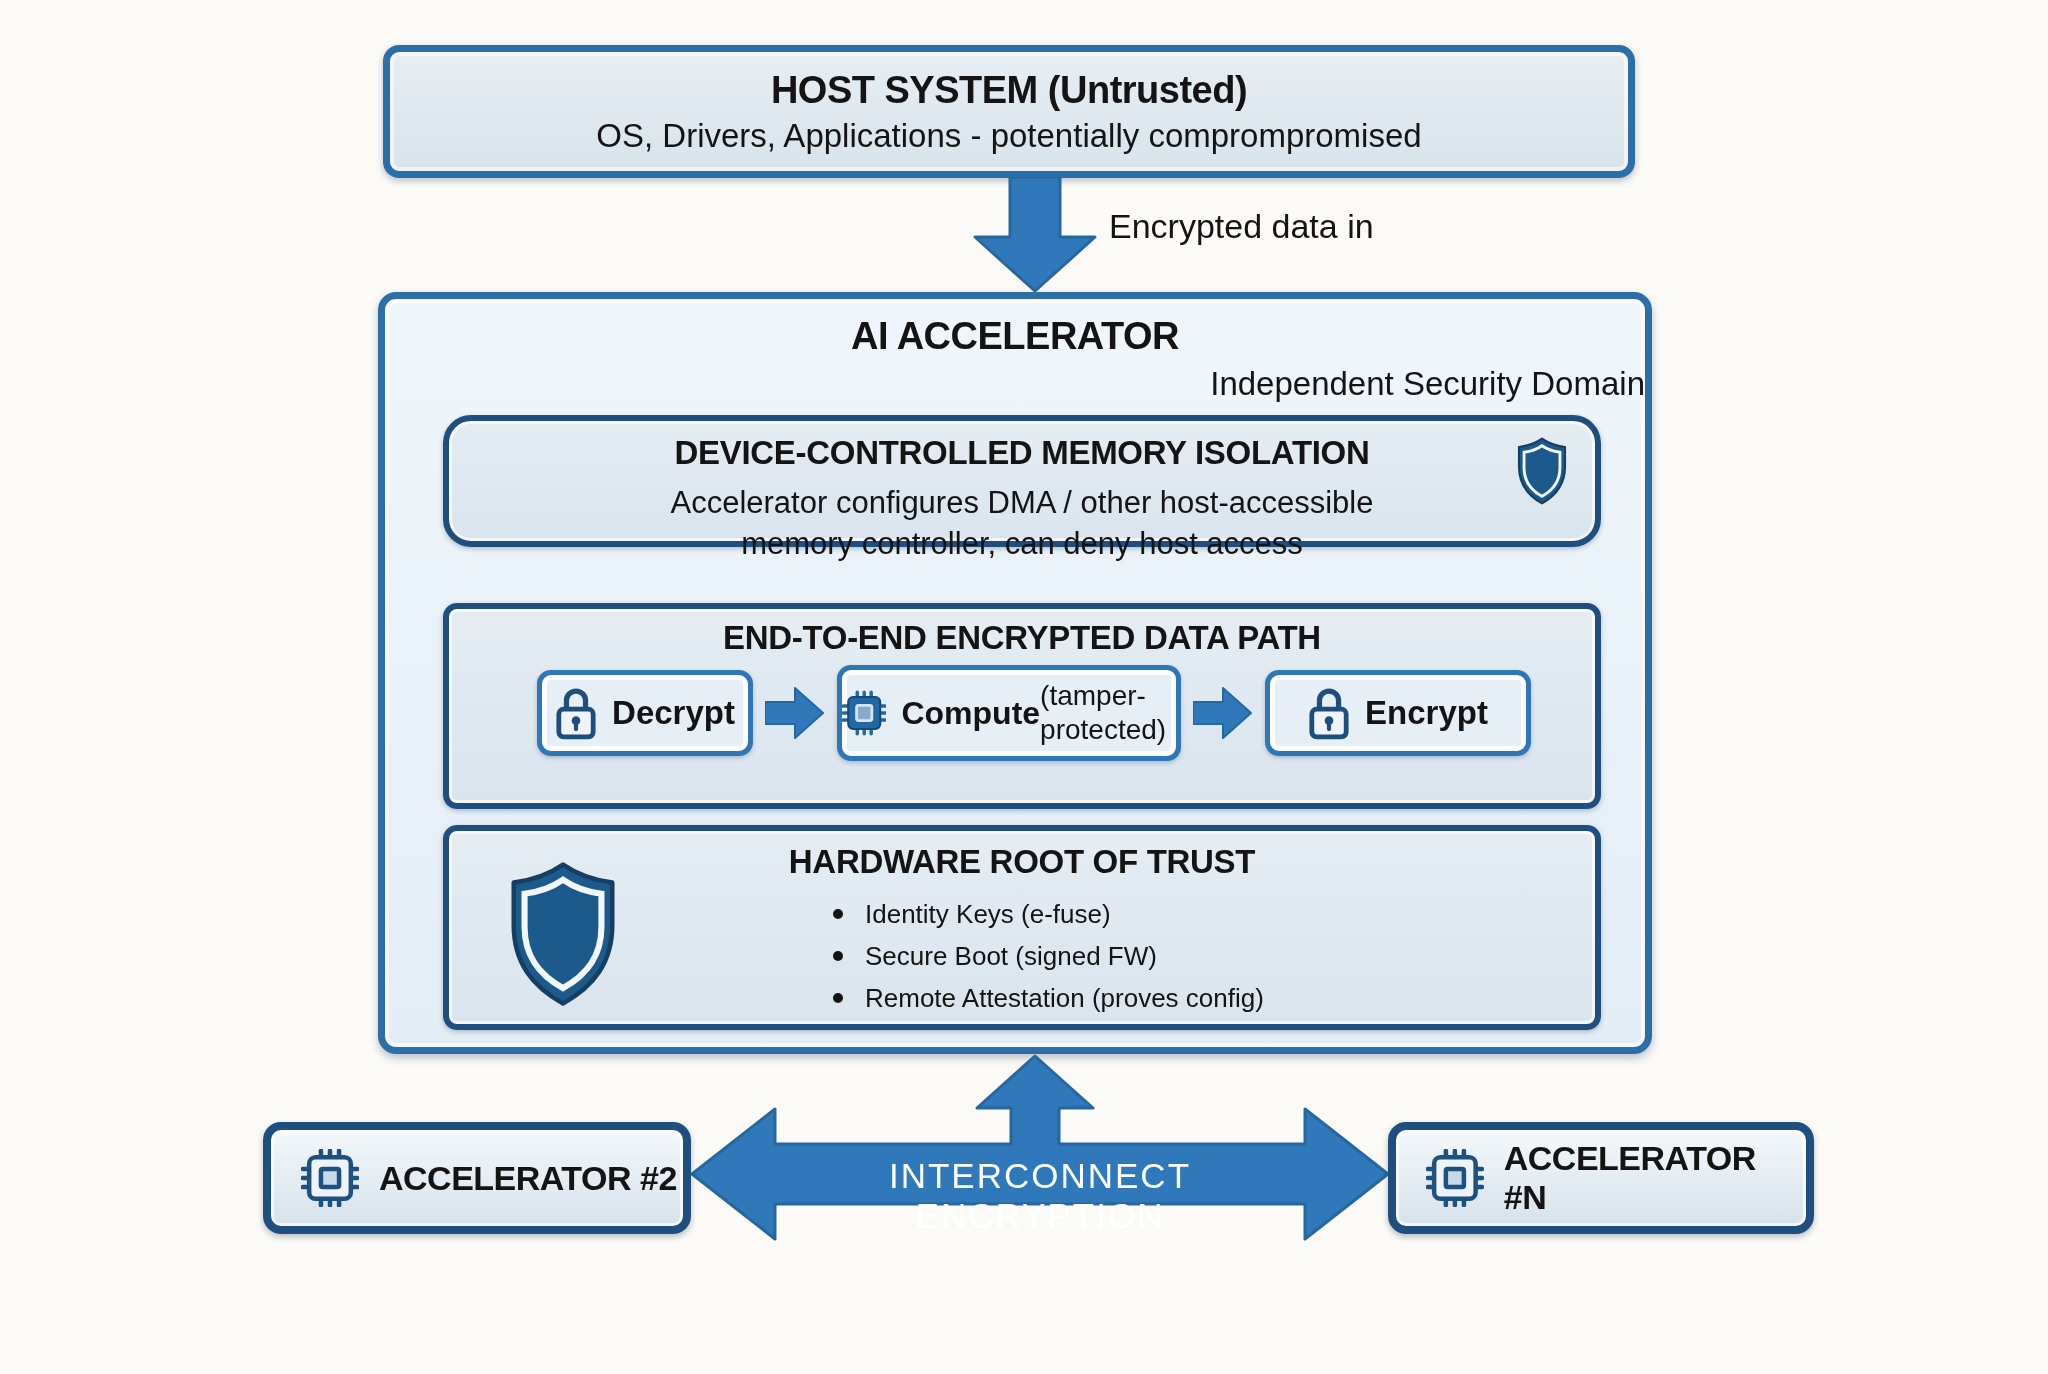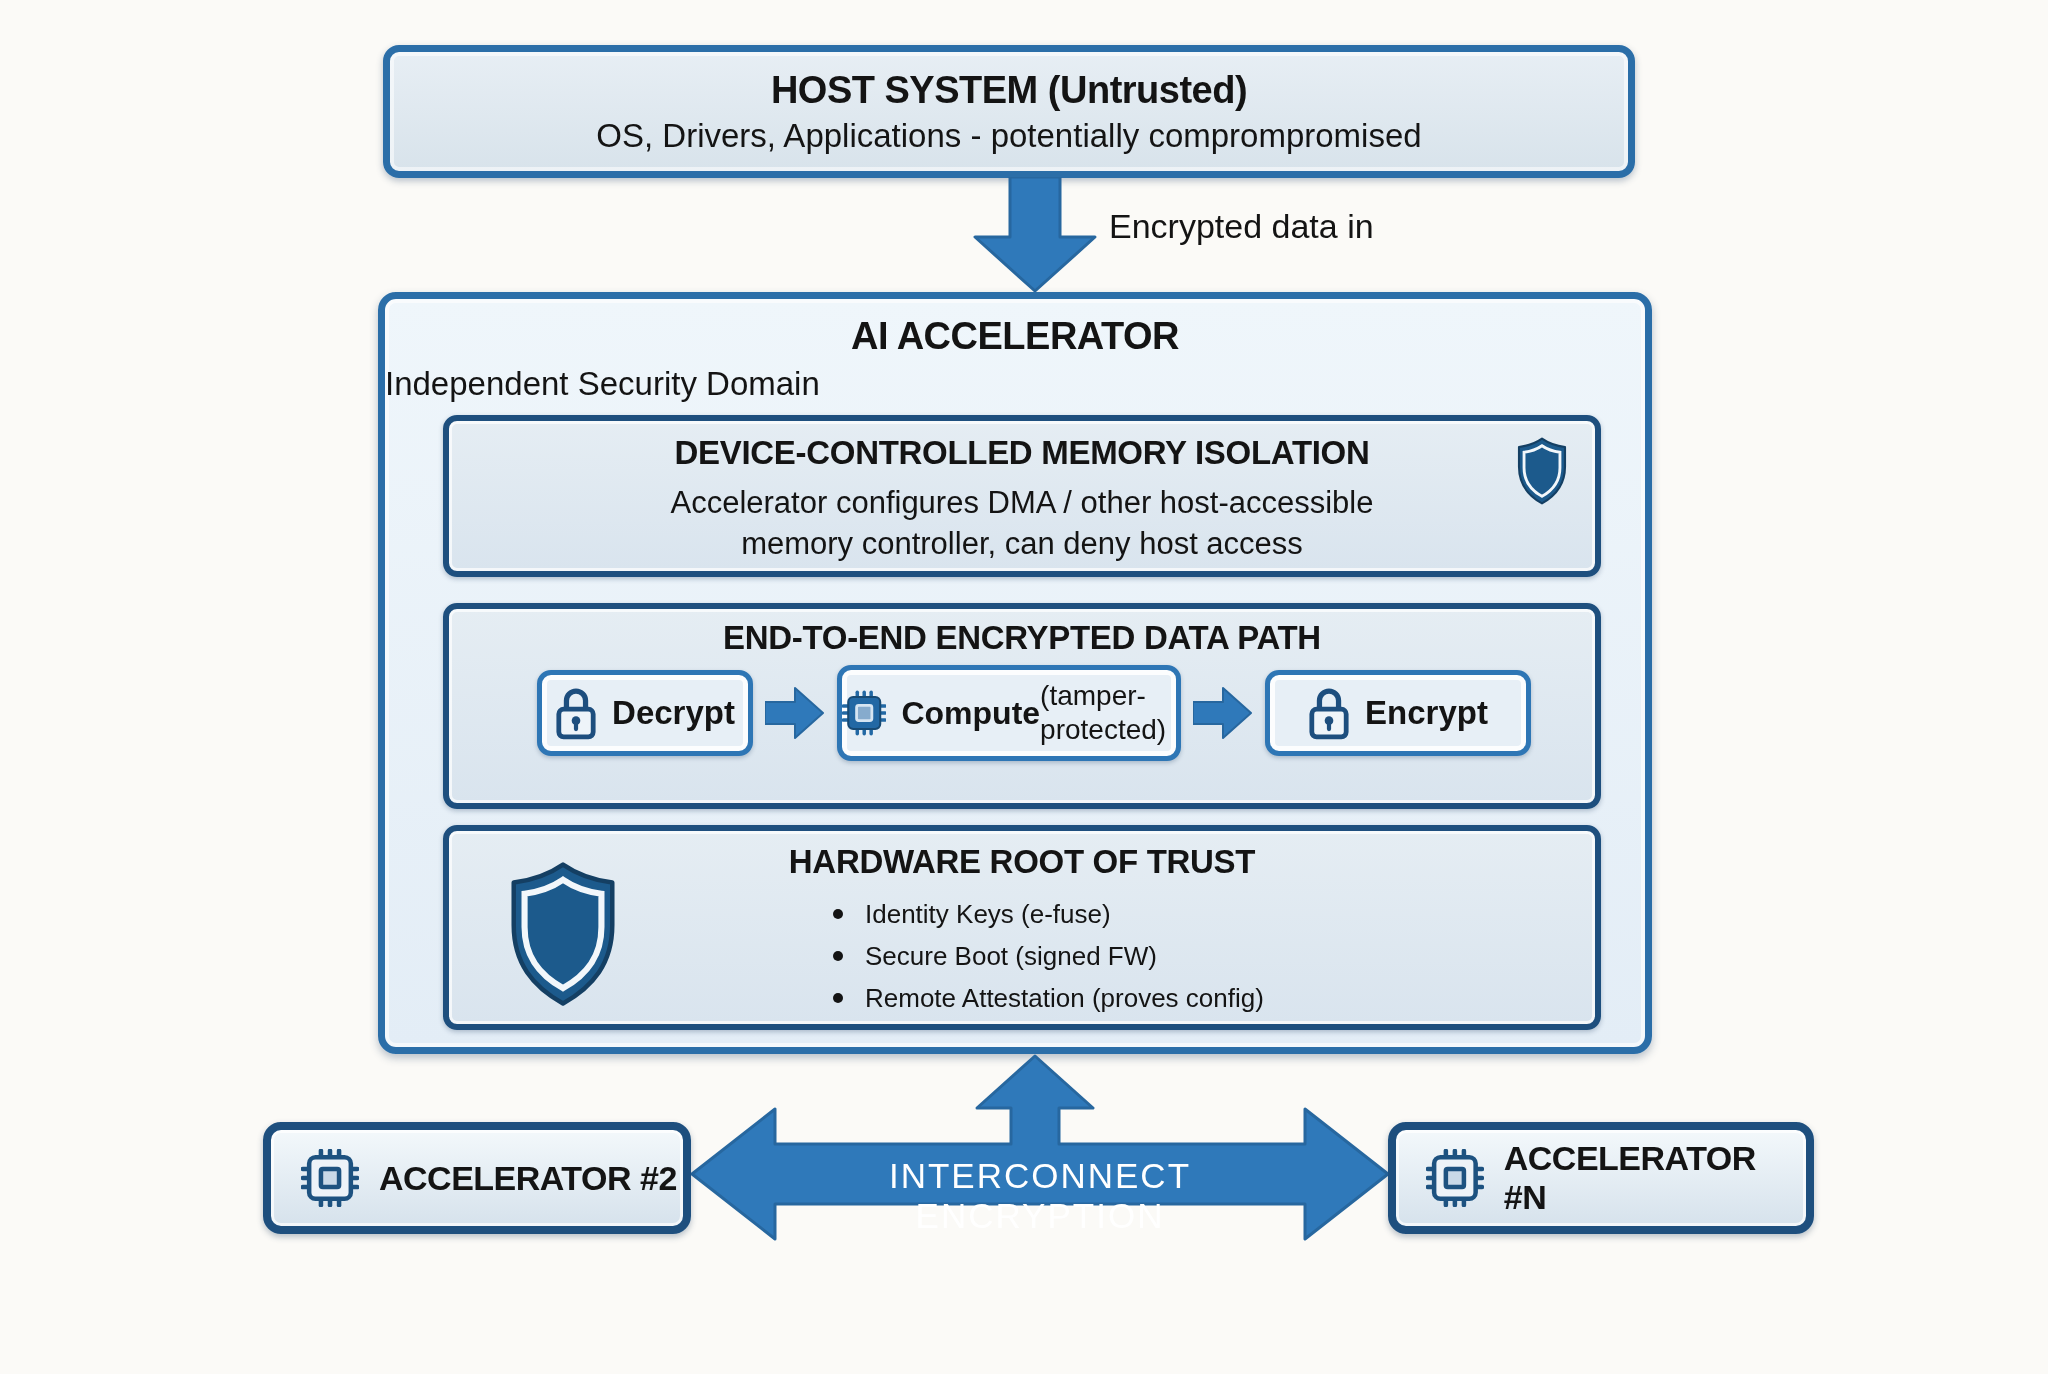--- a/index.html
+++ b/index.html
@@ -23,30 +23,30 @@
   .down-arrow{position:absolute;left:965px;top:177px;}
   .enc-label{position:absolute;left:1085px;top:207px;font-size:34px;margin-left:24px;}
   
   .ai{
     left:378px;top:292px;width:1274px;height:762px;
     border:7px solid #2b6ea8;border-radius:18px;
     background:linear-gradient(180deg,#eff6fb 0%,#e3edf6 100%);
     box-shadow:0 4px 9px rgba(30,60,95,.30), inset 0 0 0 4px rgba(255,255,255,.6);
   }
   .ai-title{position:absolute;top:16px;left:0;width:100%;text-align:center;font-size:38px;font-weight:bold;letter-spacing:-.5px;}
-  .ai-sub{position:absolute;top:66px;left:0;width:100%;text-align:left;font-size:33px;}
+  .ai-sub{position:absolute;top:66px;left:0;width:100%;text-align:right;font-size:33px;}
   .inner{
     position:absolute;left:58px;width:1158px;box-sizing:border-box;
     border:6px solid #1e4f7e;border-radius:14px;
     background:linear-gradient(180deg,#e5edf3 0%,#d9e4ee 100%);
     box-shadow:0 2px 5px rgba(25,55,90,.28), inset 0 0 0 3px rgba(255,255,255,.7);
   }
   .inner-title{text-align:center;font-size:33px;font-weight:bold;letter-spacing:-.3px;}
   
-  .mem{top:116px;height:162px;padding-top:13px;}
+  .mem{top:116px;height:132px;padding-top:13px;border-radius:28px;}
   .mem-line{text-align:center;font-size:31px;line-height:41px;}
   .mem-line.first{margin-top:10px;}
   .mem-shield{position:absolute;right:26px;top:16px;}
   
   .path{top:304px;height:206px;padding-top:10px;}
   .steps{display:flex;align-items:center;justify-content:center;margin-top:8px;padding-left:24px;}
   .step{
     box-sizing:border-box;display:flex;align-items:center;justify-content:center;gap:15px;
     border:5px solid #2e76b5;border-radius:14px;background:#e7eff6;
     box-shadow:inset 0 0 0 5px rgba(255,255,255,.85), 0 2px 4px rgba(25,55,90,.25);

